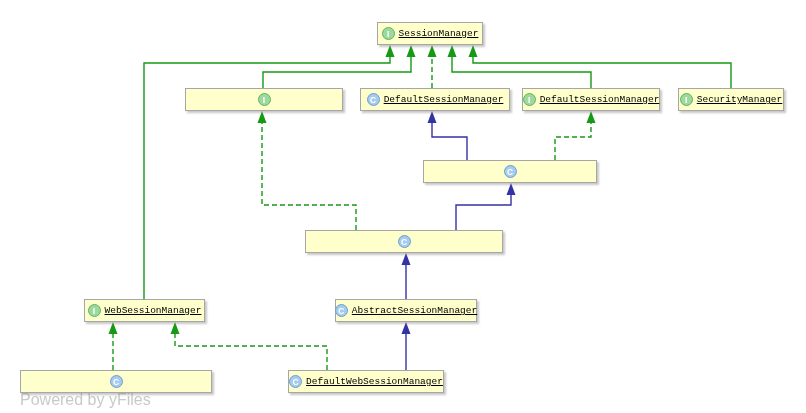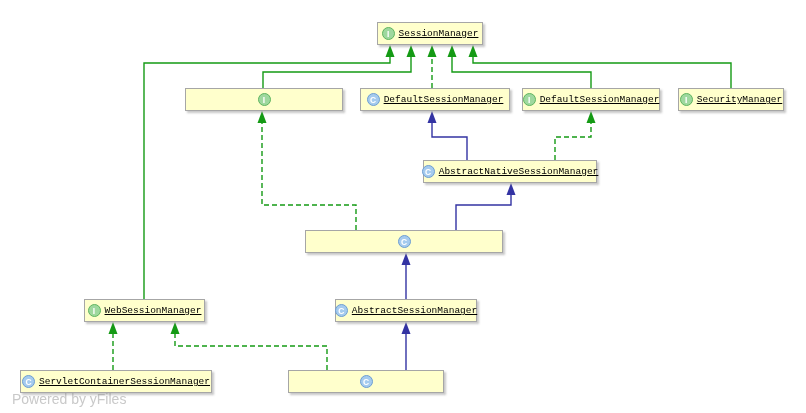--- a/index.html
+++ b/index.html
@@ -10,22 +10,22 @@
         gap:4px;background:var(--node-fill,#FFFFCC);border:1px solid var(--node-border,#A6A6A6);
         box-shadow:2px 2px 2px rgba(130,130,130,0.45);
         font-size:9.5px;color:#000;white-space:nowrap;cursor:pointer;}
   .icon{display:inline-flex;align-items:center;justify-content:center;flex:0 0 auto;
         width:13px;height:13px;border-radius:50%;
         font-family:"Liberation Sans",sans-serif;font-size:8.5px;font-weight:bold;color:#fff;
         box-sizing:border-box;}
   .icon.interface{background:#9ED89E;border:1px solid #5FB55F;}
   .icon.class{background:#A5CBEE;border:1px solid #6E9ED2;}
   .label{letter-spacing:0;text-decoration:underline;}
-  #watermark{position:absolute;left:12px;top:391px;
-             font-family:"Liberation Sans",sans-serif;font-size:14px;color:#C9C9C9;}
+  #watermark{position:absolute;left:20px;top:391px;
+             font-family:"Liberation Sans",sans-serif;font-size:16px;color:#C9C9C9;}
 </style>
 </head>
 <body>
 
 <div id="viewport" style="--node-fill: #FFFFCC; --node-border: #A6A6A6;">
   <svg id="edge-layer" viewBox="0 0 806 413" xmlns="http://www.w3.org/2000/svg">
       <g>
         <polyline points="144,299 144,63 390,63 390,56" fill="none" stroke="#149A14" stroke-width="1.4"></polyline>
         <polygon points="390,45 385.5,57 394.5,57" fill="#149A14"></polygon>
       </g>
@@ -94,33 +94,32 @@
     <div class="node" style="left: 522px; top: 88px; width: 138px; height: 23px;">
       <span class="icon interface">I</span>
       <span class="label">DefaultSessionManager</span>
     </div>
     <div class="node" style="left: 678px; top: 88px; width: 106px; height: 23px;">
       <span class="icon interface">I</span>
       <span class="label">SecurityManager</span>
     </div>
     <div class="node" style="left: 423px; top: 160px; width: 174px; height: 23px;">
       <span class="icon class">C</span>
-      <span class="label">AbstractNativeSessionManager</span>
     </div>
     <div class="node" style="left: 305px; top: 230px; width: 198px; height: 23px;">
       <span class="icon class">C</span>
     </div>
     <div class="node" style="left: 84px; top: 299px; width: 121px; height: 23px;">
       <span class="icon interface">I</span>
       <span class="label">WebSessionManager</span>
     </div>
     <div class="node" style="left: 335px; top: 299px; width: 142px; height: 23px;">
       <span class="icon class">C</span>
       <span class="label">AbstractSessionManager</span>
     </div>
     <div class="node" style="left: 20px; top: 370px; width: 192px; height: 23px;">
       <span class="icon class">C</span>
-      <span class="label">ServletContainerSessionManager</span>
     </div>
     <div class="node" style="left: 288px; top: 370px; width: 156px; height: 23px;">
       <span class="icon class">C</span>
+      <span class="label">DefaultWebSessionManager</span>
     </div>
   </div>
 
 </body></html>

